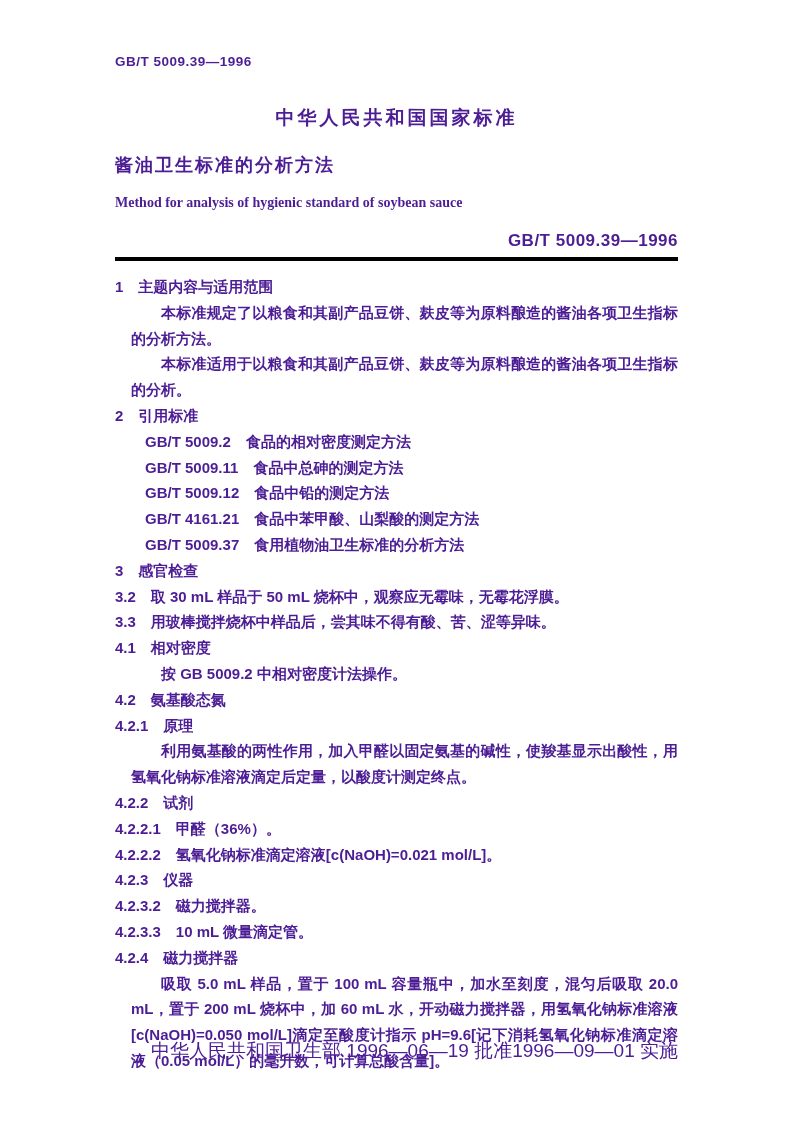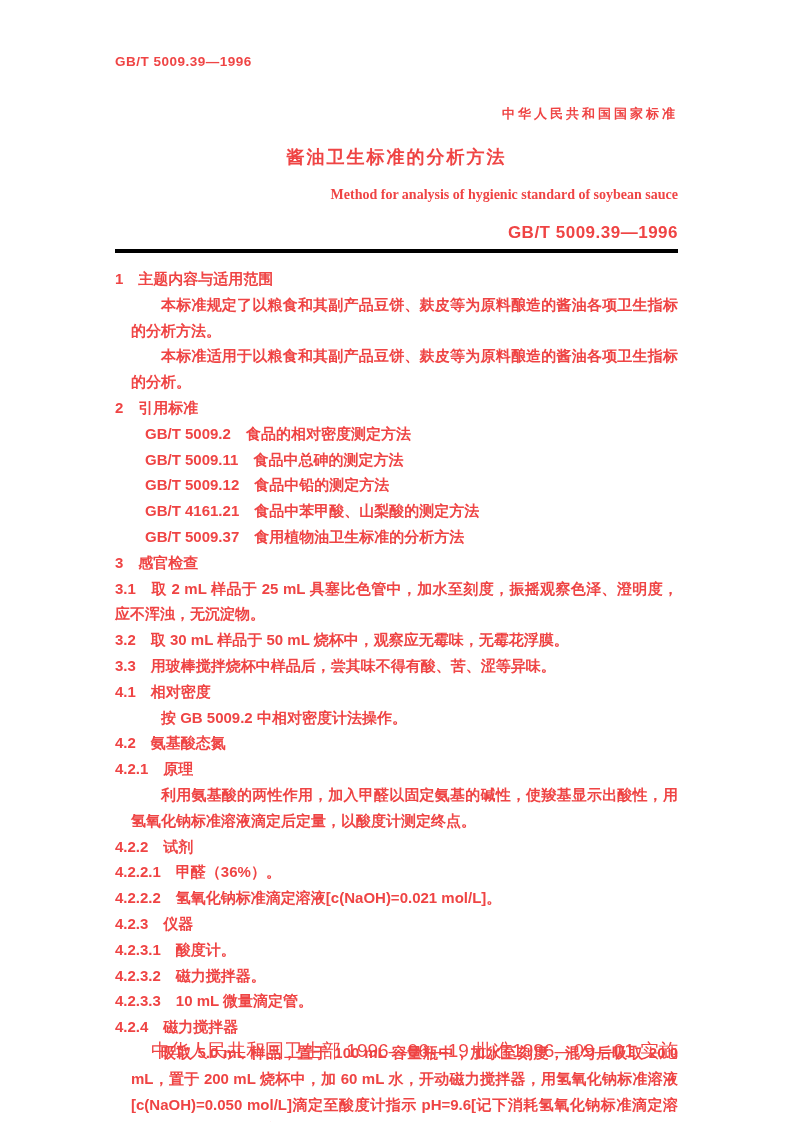--- a/index.html
+++ b/index.html
@@ -3,52 +3,52 @@
 <meta charset="utf-8">
 <style>
   html, body { margin: 0; padding: 0; background: #ffffff; }
   .page {
     position: relative;
     width: 793px;
     height: 1122px;
     background: #ffffff;
     overflow: hidden;
     font-family: "Liberation Sans", sans-serif;
-    color: #ef4444;
+    color: #4c1d95;
   }
   .content {
     position: absolute;
     left: 115px;
     width: 563px;
     top: 0;
   }
   .top-doc-number {
     margin-top: 54px;
     font-size: 13.5px;
     font-weight: bold;
     letter-spacing: 0.5px;
   }
   .title-cn {
     margin: 36px 0 4px 0;
-    text-align: right;
-    font-size: 13px;
+    text-align: center;
+    font-size: 19px;
     font-weight: bold;
     letter-spacing: 3px;
   }
   .subtitle-cn {
     margin: 22px 0 0 0;
-    text-align: center;
+    text-align: left;
     font-size: 18px;
     font-weight: bold;
     letter-spacing: 2px;
     font-family: Liberation Serif, serif;
   }
   .title-en {
     margin-top: 18px;
-    text-align: right;
+    text-align: left;
     font-size: 14px;
     font-weight: bold;
     font-family: "Liberation Serif", serif;
   }
   .right-doc-number {
     margin-top: 20px;
     text-align: right;
     font-size: 17px;
     font-weight: bold;
     letter-spacing: 0.5px;
@@ -102,33 +102,31 @@
         <div class="blk blk-heading">1　主题内容与适用范围</div>
         <div class="blk blk-para">本标准规定了以粮食和其副产品豆饼、麸皮等为原料酿造的酱油各项卫生指标的分析方法。</div>
         <div class="blk blk-para">本标准适用于以粮食和其副产品豆饼、麸皮等为原料酿造的酱油各项卫生指标的分析。</div>
         <div class="blk blk-heading">2　引用标准</div>
         <div class="blk blk-ref">GB/T 5009.2　食品的相对密度测定方法</div>
         <div class="blk blk-ref">GB/T 5009.11　食品中总砷的测定方法</div>
         <div class="blk blk-ref">GB/T 5009.12　食品中铅的测定方法</div>
         <div class="blk blk-ref">GB/T 4161.21　食品中苯甲酸、山梨酸的测定方法</div>
         <div class="blk blk-ref">GB/T 5009.37　食用植物油卫生标准的分析方法</div>
         <div class="blk blk-heading">3　感官检查</div>
-        <div class="blk blk-clause">3.1　取 2 mL 样品于 25 mL 具塞比色管中，加水至刻度，振摇观察色泽、澄明度，应不浑浊，无沉淀物。</div>
         <div class="blk blk-clause">3.2　取 30 mL 样品于 50 mL 烧杯中，观察应无霉味，无霉花浮膜。</div>
         <div class="blk blk-clause">3.3　用玻棒搅拌烧杯中样品后，尝其味不得有酸、苦、涩等异味。</div>
         <div class="blk blk-heading">4.1　相对密度</div>
         <div class="blk blk-para">按 GB 5009.2 中相对密度计法操作。</div>
         <div class="blk blk-heading">4.2　氨基酸态氮</div>
         <div class="blk blk-heading">4.2.1　原理</div>
         <div class="blk blk-para">利用氨基酸的两性作用，加入甲醛以固定氨基的碱性，使羧基显示出酸性，用氢氧化钠标准溶液滴定后定量，以酸度计测定终点。</div>
         <div class="blk blk-heading">4.2.2　试剂</div>
         <div class="blk blk-clause">4.2.2.1　甲醛（36%）。</div>
         <div class="blk blk-clause">4.2.2.2　氢氧化钠标准滴定溶液[c(NaOH)=0.021 mol/L]。</div>
         <div class="blk blk-heading">4.2.3　仪器</div>
-        <div class="blk blk-clause">4.2.3.1　酸度计。</div>
         <div class="blk blk-clause">4.2.3.2　磁力搅拌器。</div>
         <div class="blk blk-clause">4.2.3.3　10 mL 微量滴定管。</div>
         <div class="blk blk-heading">4.2.4　磁力搅拌器</div>
         <div class="blk blk-para">吸取 5.0 mL 样品，置于 100 mL 容量瓶中，加水至刻度，混匀后吸取 20.0 mL，置于 200 mL 烧杯中，加 60 mL 水，开动磁力搅拌器，用氢氧化钠标准溶液[c(NaOH)=0.050 mol/L]滴定至酸度计指示 pH=9.6[记下消耗氢氧化钠标准滴定溶液（0.05 mol/L）的毫升数，可计算总酸含量]。</div>
       </div>
 
   </div>
 
   <div class="footer">
     <span>中华人民共和国卫生部 1996—06—19 批准</span>

